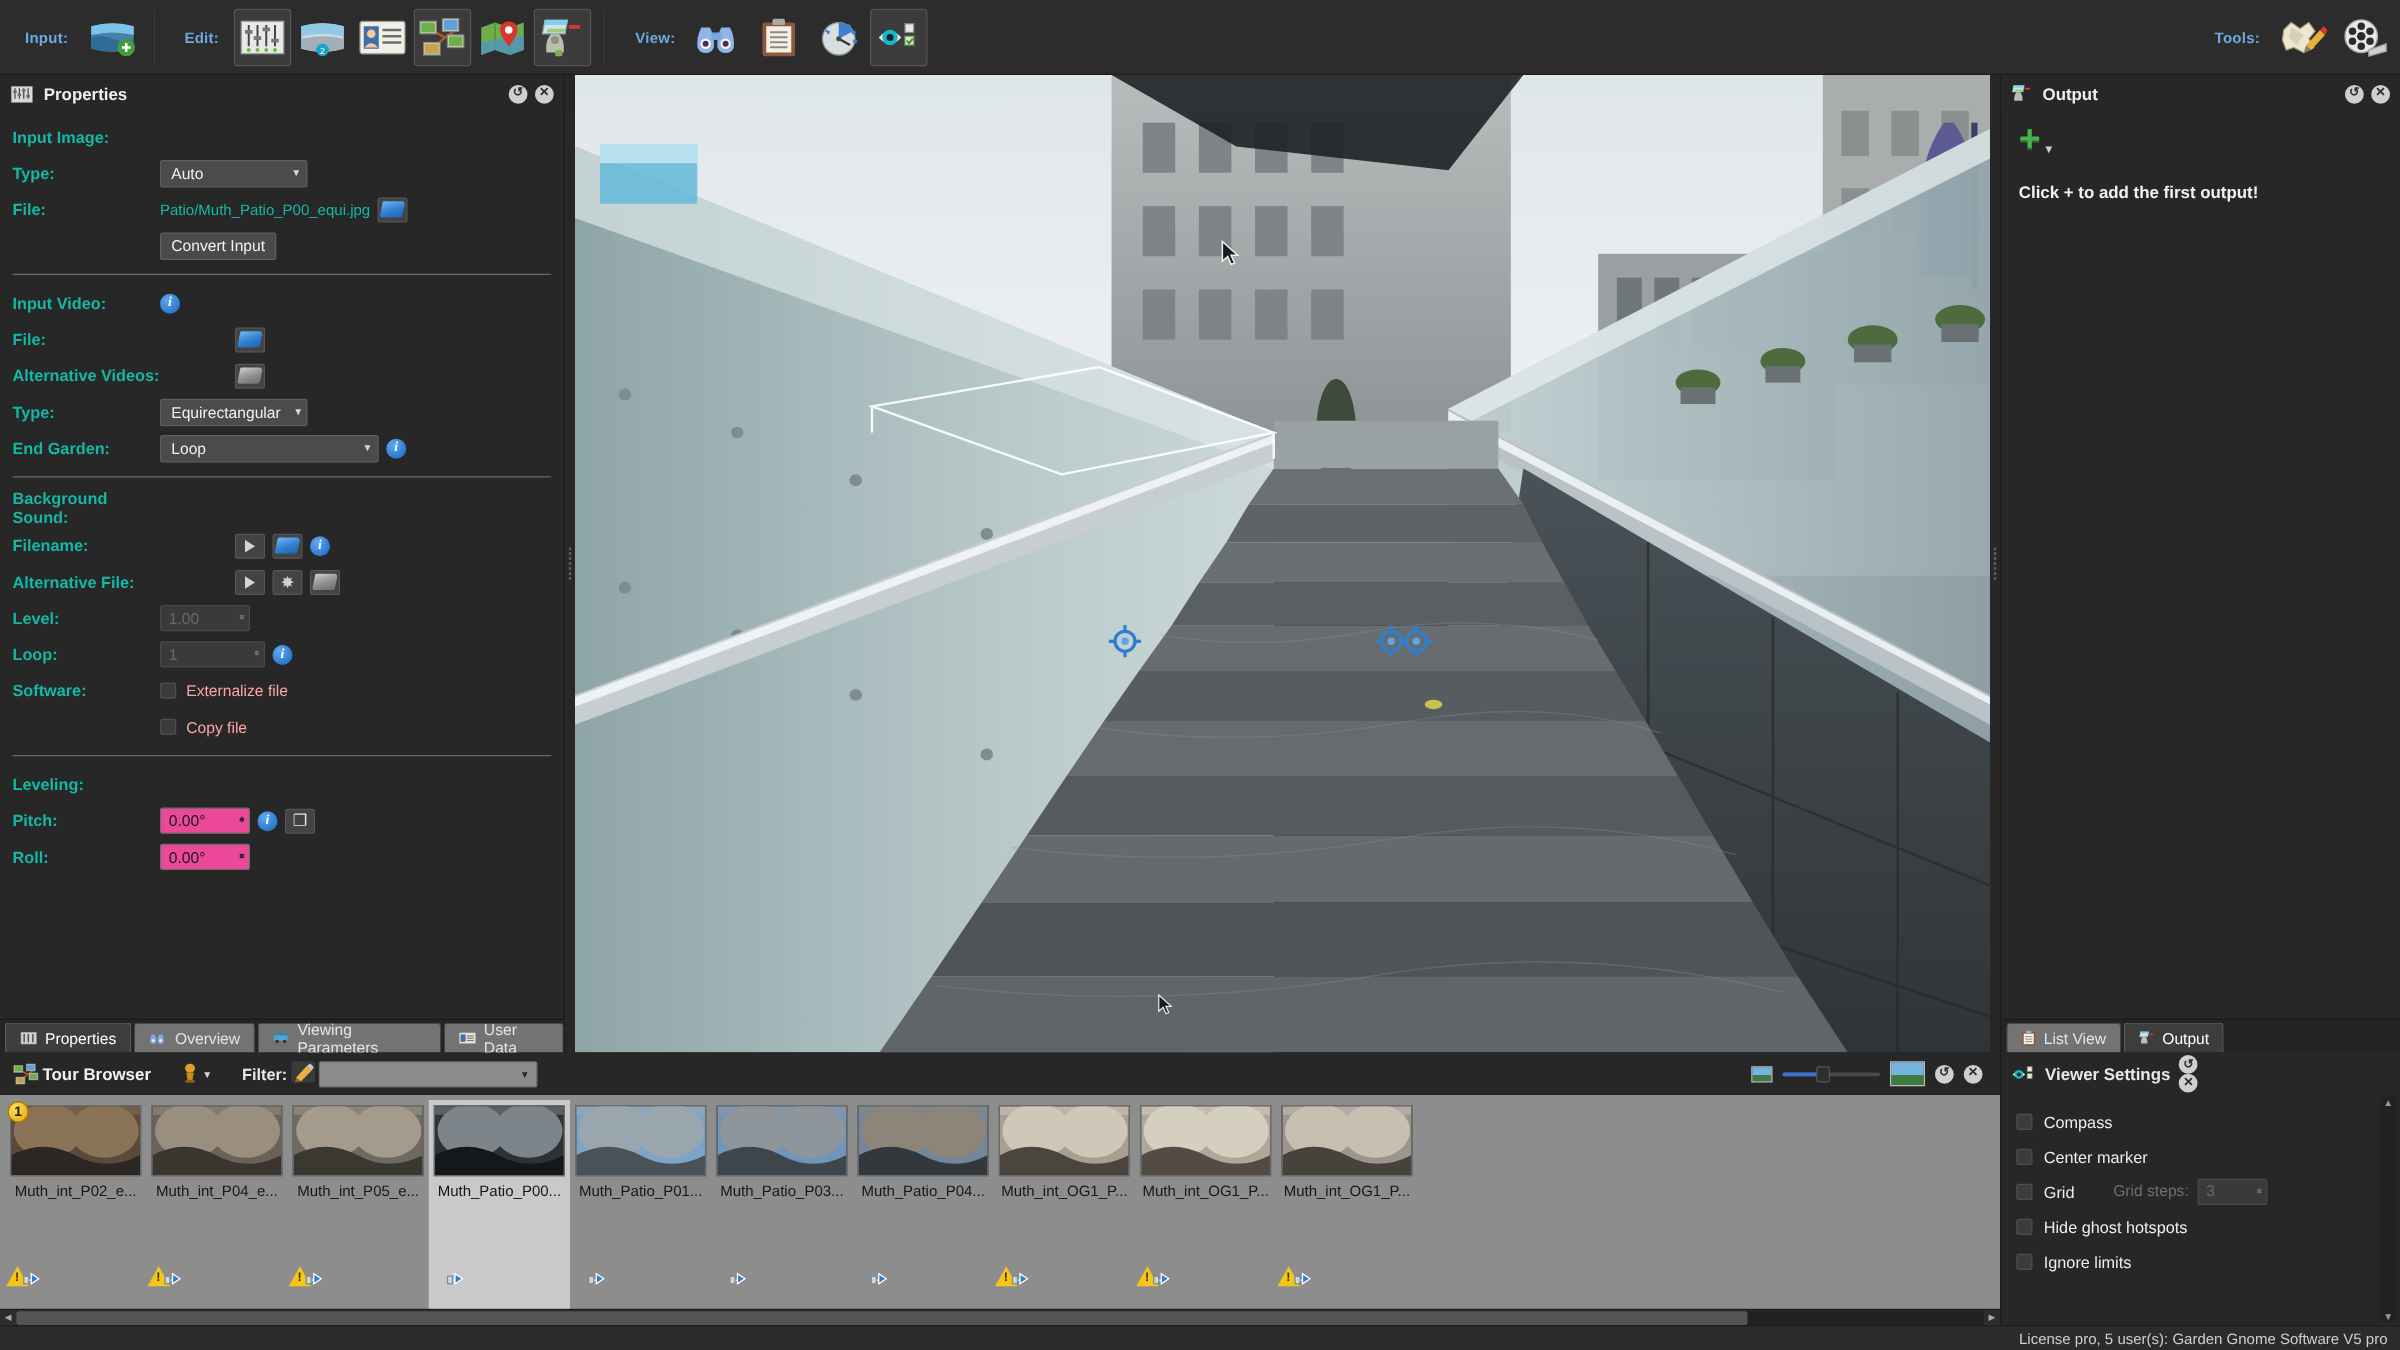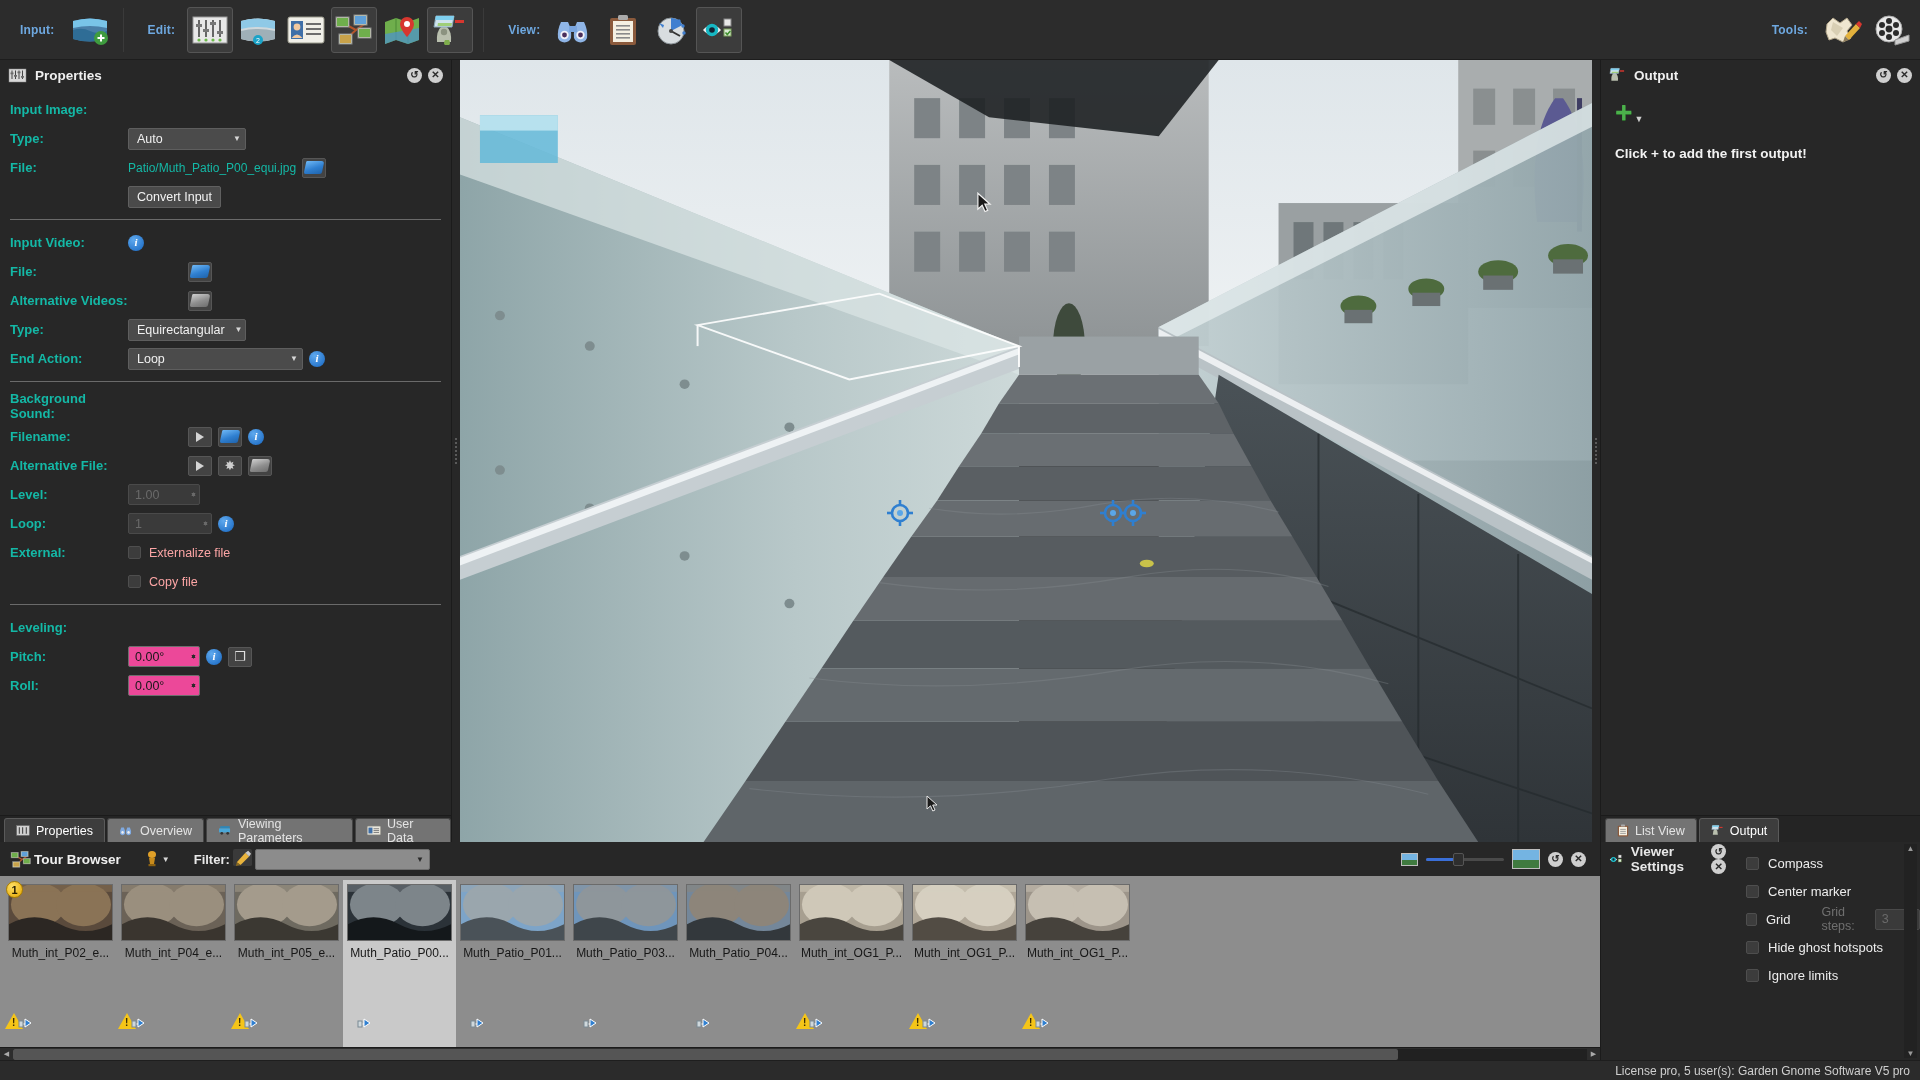--- a/index.html
+++ b/index.html
@@ -210,21 +210,21 @@
   }
   .scrollbar-h {
     height: 13px; background: #2d2d2d; display: flex; align-items: center;
     border-top: 1px solid #1b1b1b; flex-shrink: 0;
   }
   .sb-arrow { width: 13px; height: 13px; display: flex; align-items: center; justify-content: center; font-size: 7px; color: #aaa; }
   .sb-track { flex: 1; height: 11px; background: #212121; position: relative; }
   .sb-thumb { position: absolute; left: 0; top: 0; height: 11px; width: 88%; background: #555; border-radius: 2px; }
 
   
-  .vs-col { width: 320px; flex-shrink: 0; display: flex; flex-direction: row; border-left: 1px solid #1b1b1b; }
+  .vs-col { width: 320px; flex-shrink: 0; display: flex; flex-direction: column; border-left: 1px solid #1b1b1b; }
   .vs-head { height: 34px; display: flex; align-items: center; gap: 7px; padding: 0 8px; }
   .vs-title { font-weight: bold; font-size: 13.5px; }
   .vs-list { flex: 1; padding: 7px 0 0 6px; position: relative; }
   .vs-row { display: flex; align-items: center; gap: 9px; height: 28px; padding-left: 6px; }
   .vs-row label { font-size: 13px; color: #ededed; }
   .vs-sub { margin-left: 22px; display: flex; align-items: center; gap: 7px; color: #6f6f6f; font-size: 12.5px; }
   .vs-scroll {
     position: absolute; right: 3px; top: 2px; bottom: 2px; width: 13px; background: #222;
     display: flex; flex-direction: column; justify-content: space-between; align-items: center;
   }
@@ -556,21 +556,21 @@
           <div class="plabel">Type:</div>
           <div class="pfield">
             <div class="sel-box w118">
               <span>Equirectangular</span>
               <span class="caret">▼</span>
             </div>
           </div>
         </div>
 
         <div class="prow">
-          <div class="plabel">End Action:</div>
+          <div class="plabel">End Garden:</div>
           <div class="pfield">
             <div class="sel-box w175">
               <span>Loop</span>
               <span class="caret">▼</span>
             </div>
             <div class="info-i">i</div>
           </div>
         </div>
 
         <div class="divider"></div>
@@ -632,21 +632,21 @@
               <span class="spin-arrows">
                   <span>▲</span>
                   <span>▼</span>
                 </span>
             </div>
             <div class="info-i">i</div>
           </div>
         </div>
 
         <div class="prow">
-          <div class="plabel">External:</div>
+          <div class="plabel">Software:</div>
           <div class="pfield">
             <div class="chk">
               <span class="chkbox"></span>
               <span class="chk-dim">Externalize file</span>
             </div>
           </div>
         </div>
 
         <div class="prow">
           <div class="plabel"></div>

